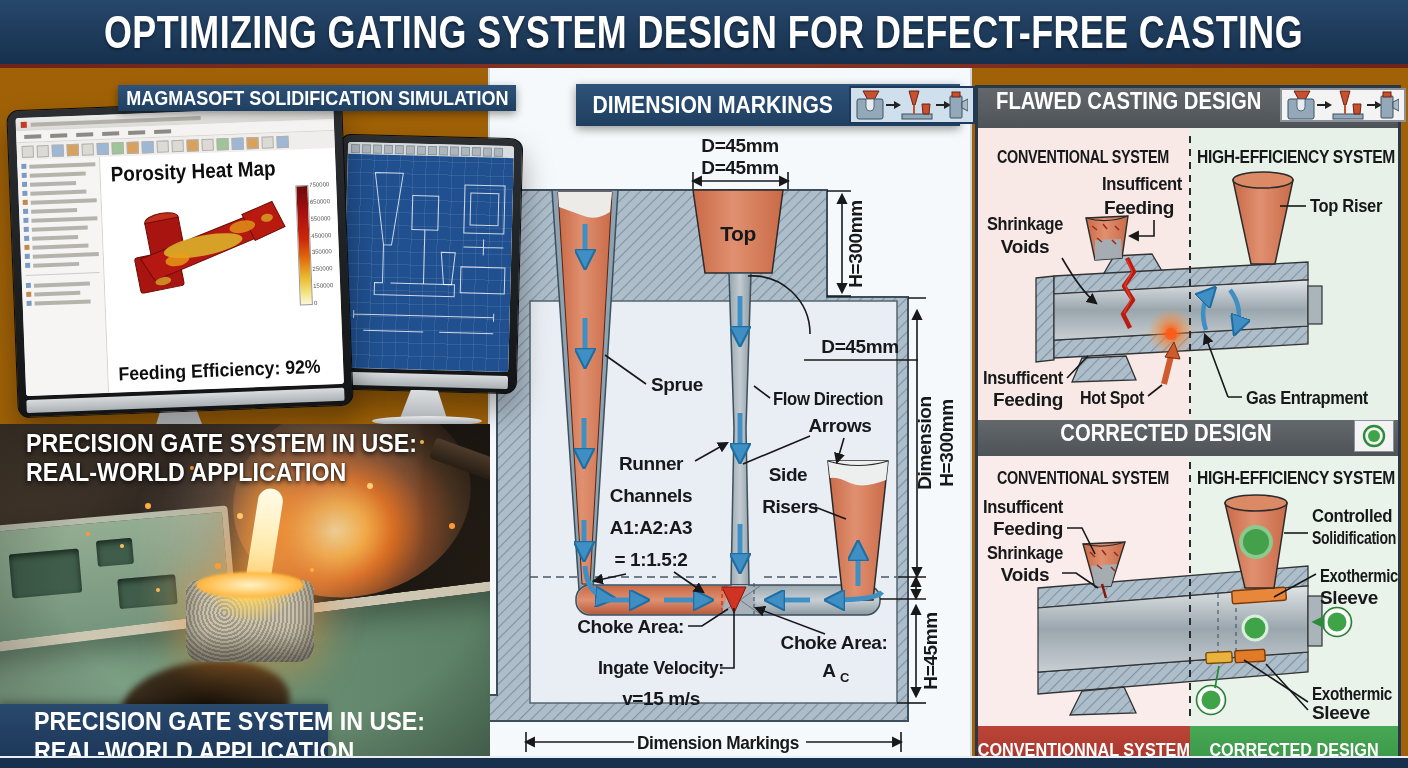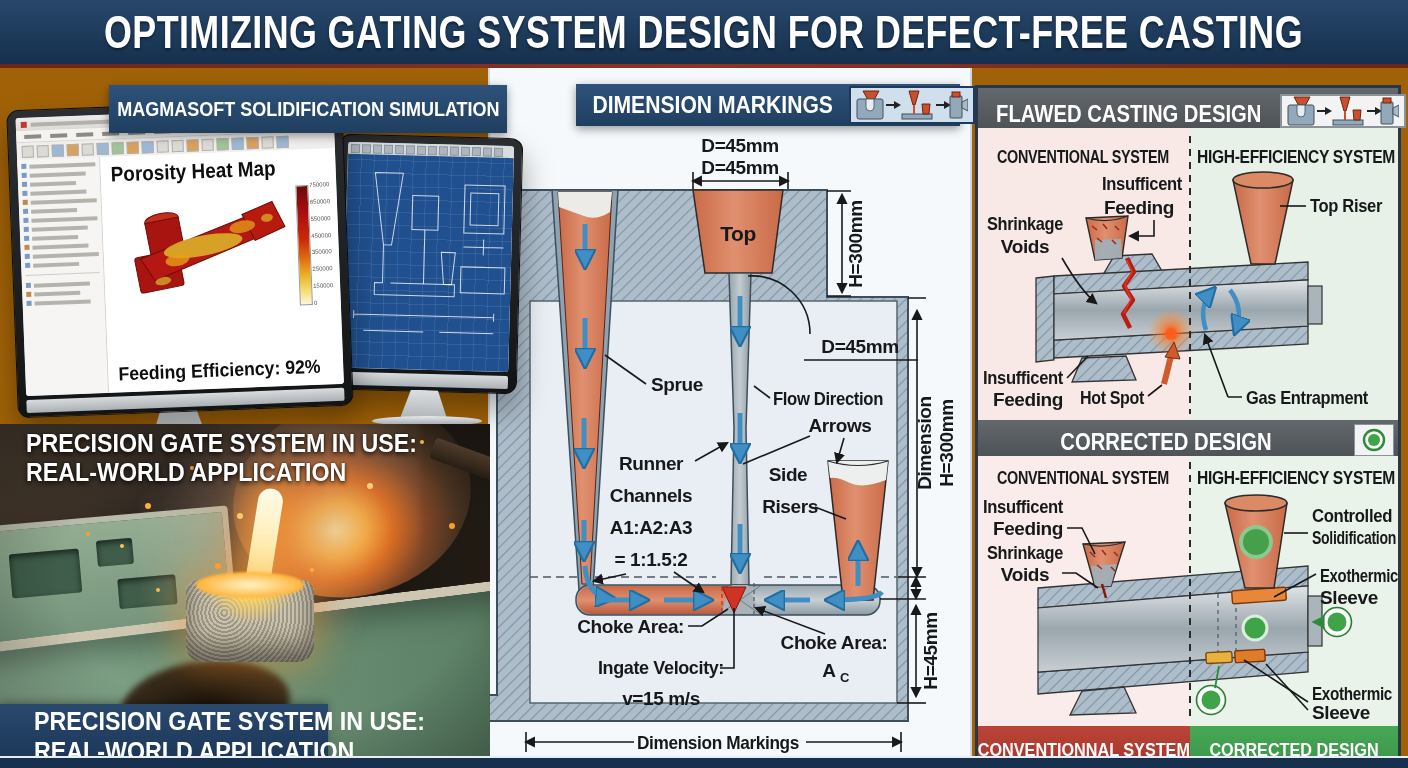--- a/index.html
+++ b/index.html
@@ -29,21 +29,21 @@
     box-shadow:0 3px 9px rgba(0,0,0,.4);}
   .dim-banner .lab{flex:1;text-align:center;color:#fff;font-weight:bold;font-size:24px;
     transform:scaleX(.88);white-space:nowrap;}
   .icon-box{width:122px;height:34px;background:#cfe0ec;border:2px solid #1d3a5c;
     display:flex;align-items:center;justify-content:center;margin-right:3px;flex:none;}
   .icon-box.gray{background:#f2f3f2;border:2px solid #8b9299;}
   
   .right-card{left:975px;top:85px;width:426px;height:676px;border:3px solid #27384a;
     box-sizing:border-box;background:#fff;z-index:2;display:flex;flex-direction:column;}
   .gray-header{height:40px;background:linear-gradient(#63686c,#4e5357);display:flex;
-    align-items:flex-end;flex:none;}
+    align-items:flex-start;flex:none;}
   .gray-header.small{height:36px;}
   .gray-header .lab{flex:1;text-align:center;color:#fff;font-weight:bold;font-size:23px;
     transform:scaleX(.88);white-space:nowrap;}
   .gray-header .icon-box{height:30px;margin-right:4px;}
   .gh-icon{width:38px;height:30px;background:#f2f3f2;border:1px solid #8b9299;flex:none;
     display:flex;align-items:center;justify-content:center;margin-right:4px;}
   .banner-row{height:48px;display:flex;flex:none;}
   .banner-row .red{width:212px;background:linear-gradient(#bb4437,#a2322a);display:flex;
     align-items:center;justify-content:center;}
   .banner-row .green{width:208px;background:linear-gradient(#47a855,#379244);display:flex;
@@ -731,21 +731,21 @@
           </div>
           <div class="fe">Feeding Efficiency: 92%</div>
         </div>
       </div>
     </div>
     <div class="chin"></div>
   </div>
   <div class="abs stand-neck" style="left:148px;top:408px;width:62px;height:40px;transform:rotate(-2deg)"></div>
   <div class="abs stand-base" style="left:108px;top:444px;width:150px;height:12px"></div>
 
-  <div class="abs navy-banner" style="left:109px;top:85px;width:398px;height:48px;z-index:6">
+  <div class="abs navy-banner" style="left:118px;top:85px;width:398px;height:26px;z-index:6">
     <span style="font-size:20px">MAGMASOFT SOLIDIFICATION SIMULATION</span>
   </div>
 
   <div class="abs photo">
     <div class="flask-back">
       <div class="cut" style="left:22px;top:24px;width:70px;height:44px"></div>
       <div class="cut" style="left:110px;top:18px;width:36px;height:26px"></div>
       <div class="cut" style="left:128px;top:58px;width:58px;height:30px"></div>
     </div>
     <div class="flask-front">

